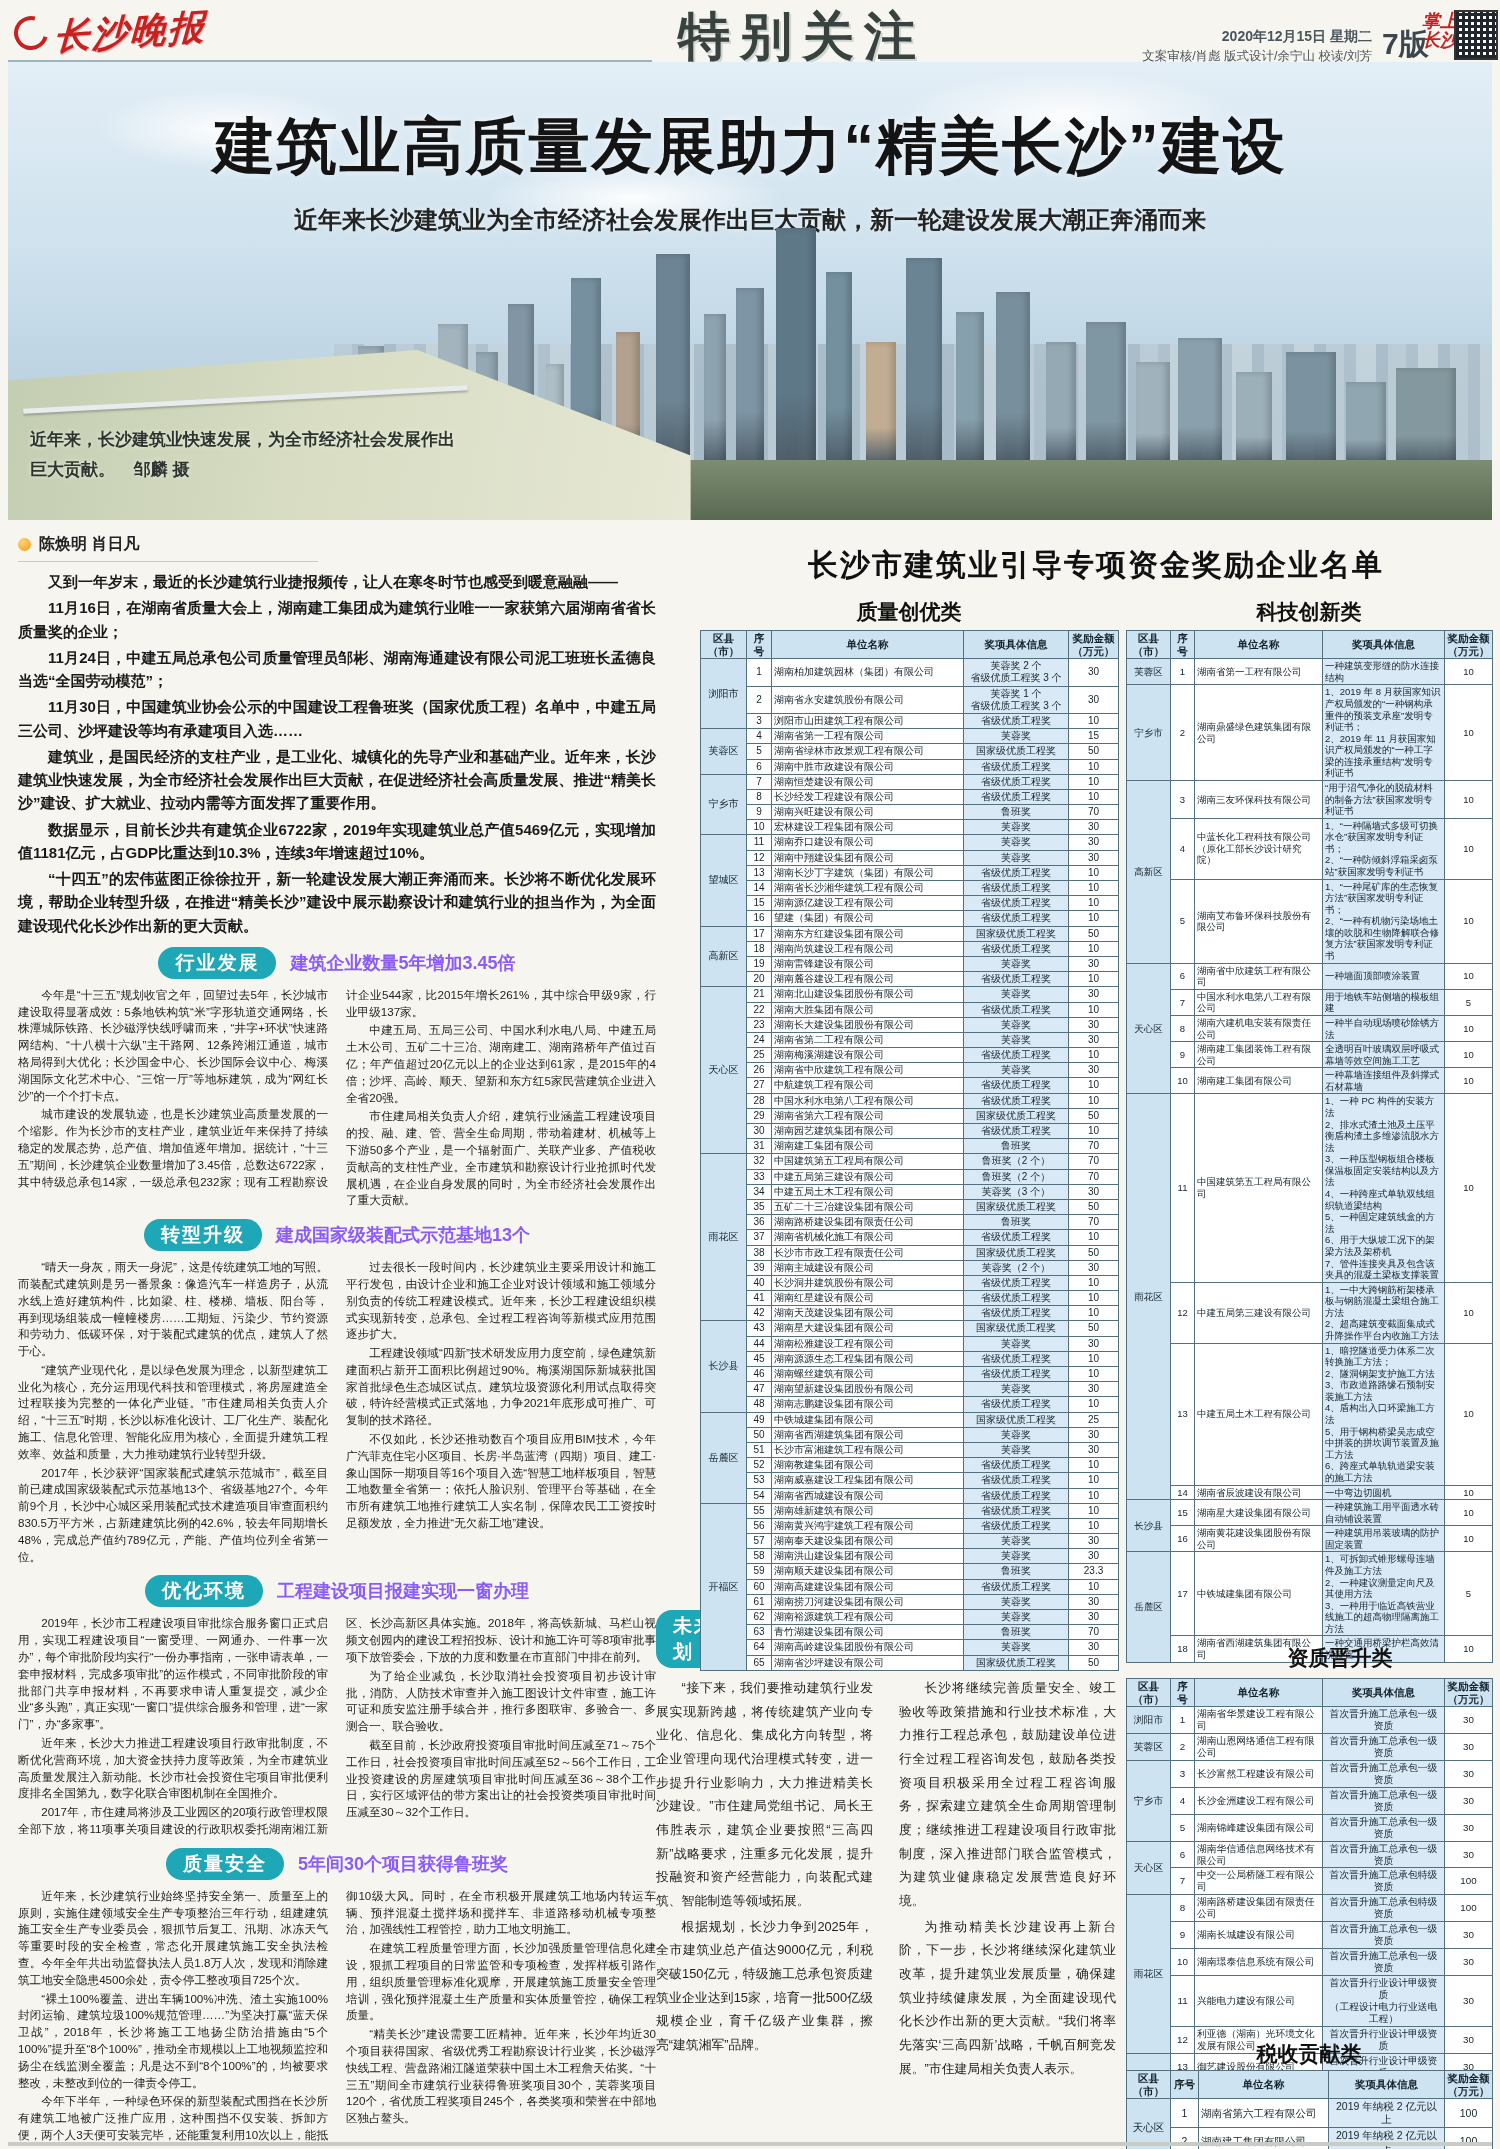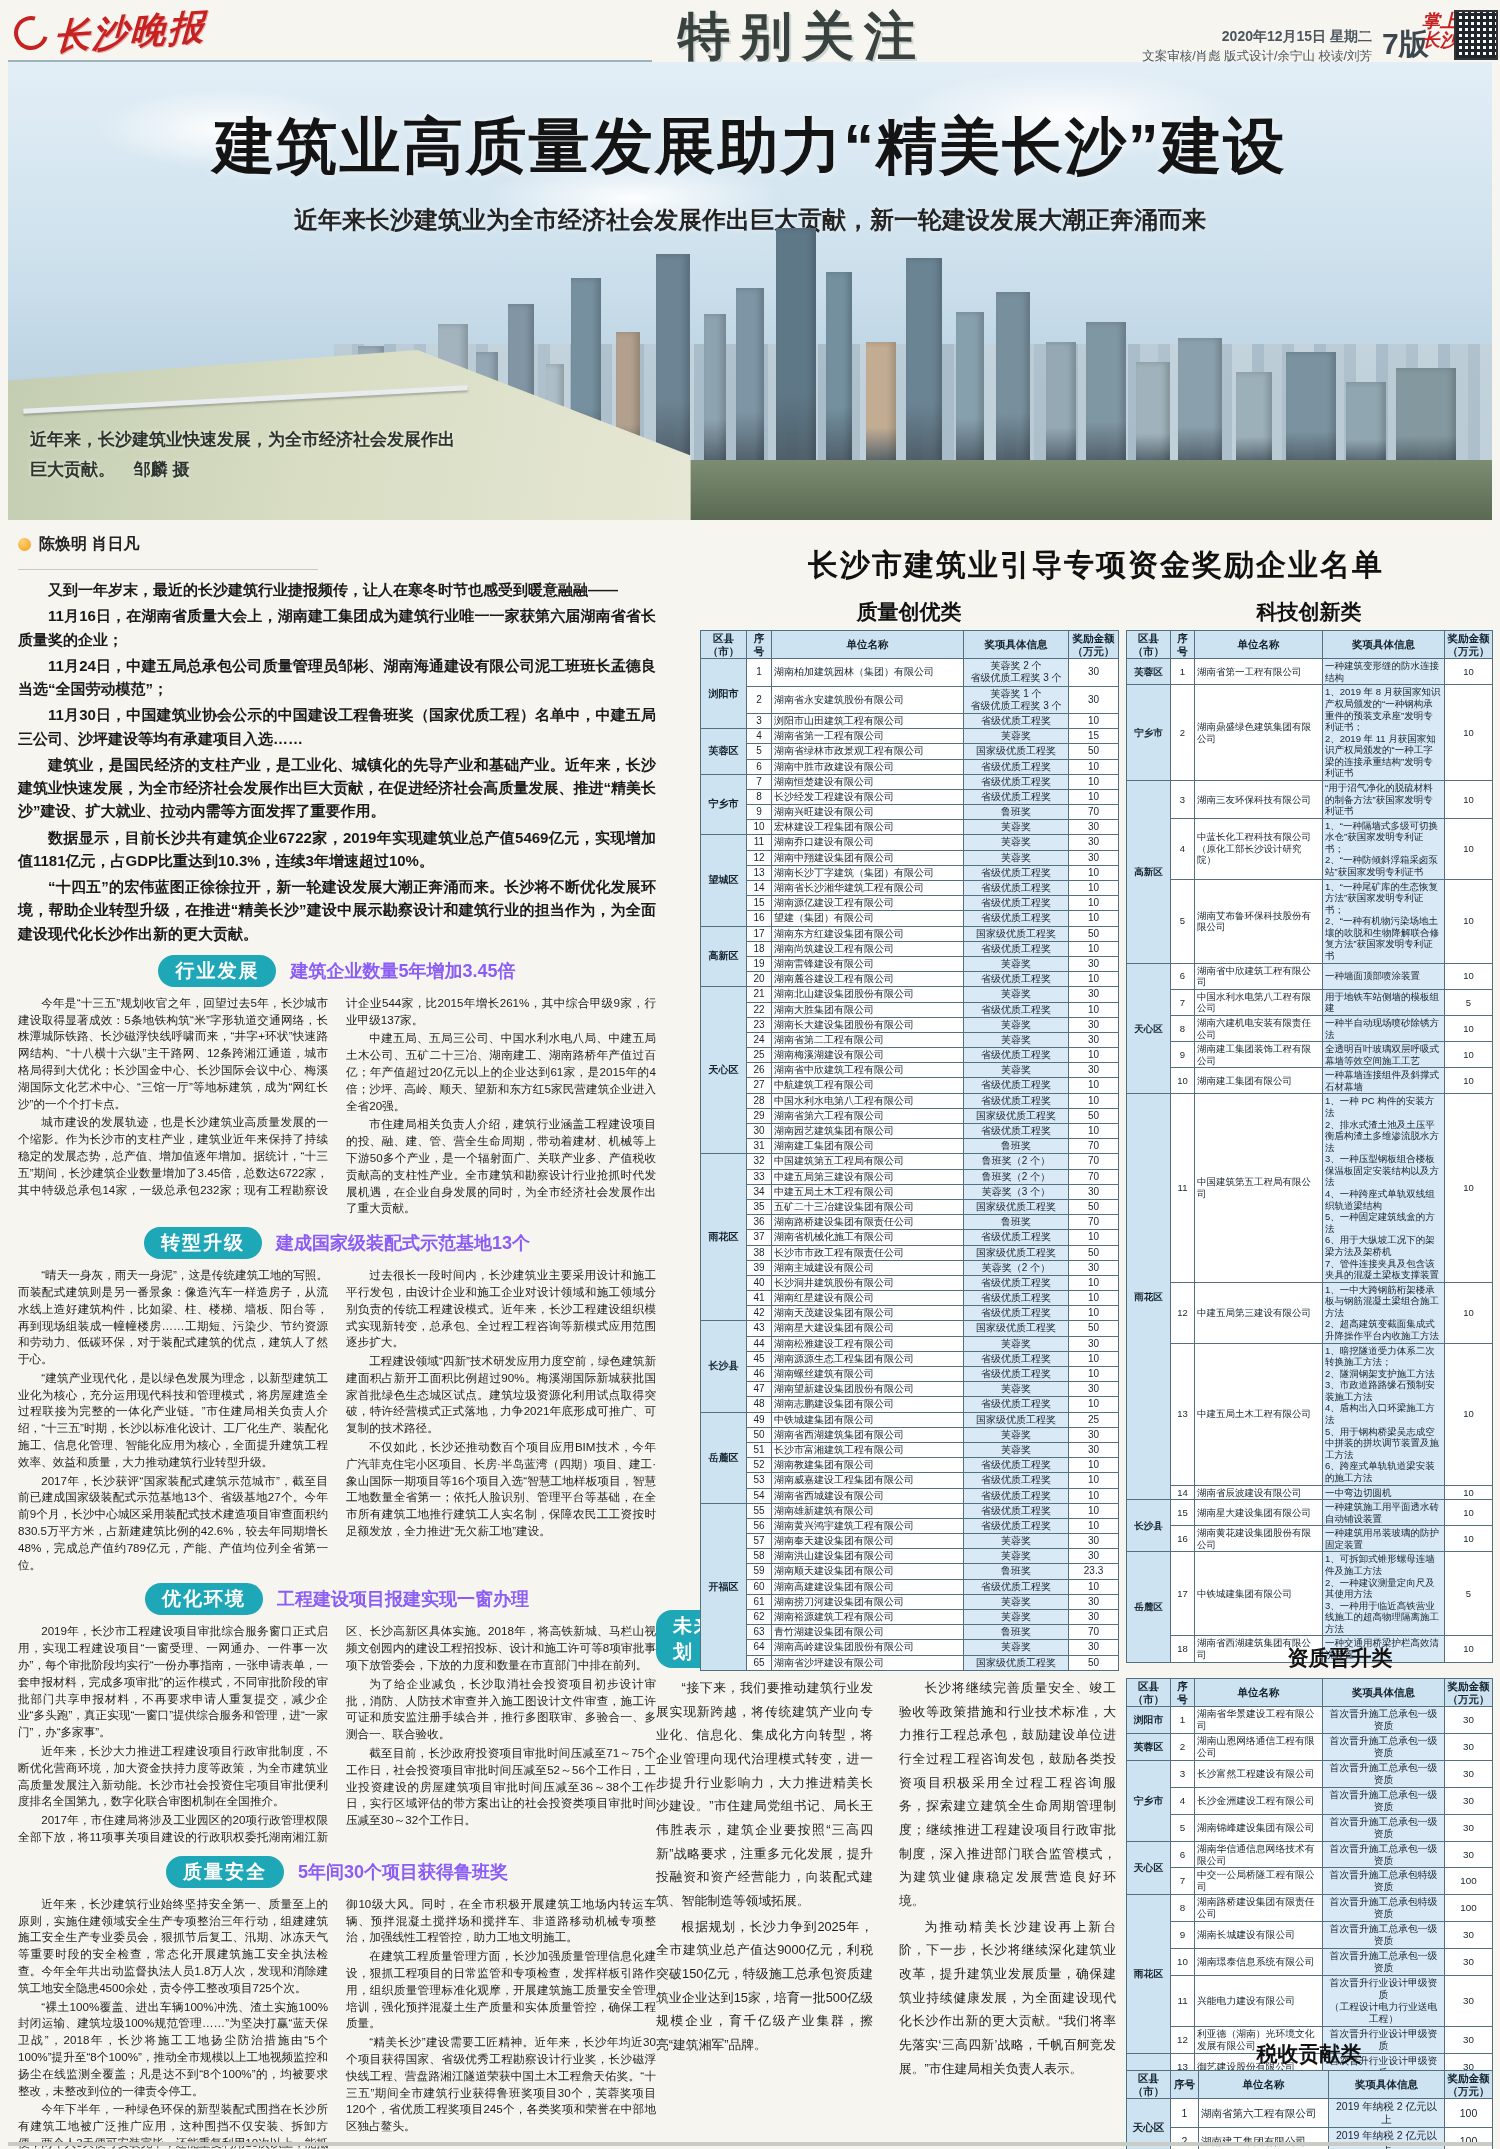--- a/index.html
+++ b/index.html
@@ -23,21 +23,21 @@
   .subhead{position:absolute;left:0;right:0;top:142px;text-align:center;font-size:24px;font-weight:700;color:#232323;text-shadow:0 0 6px rgba(255,255,255,.6);}
   .skyline{position:absolute;left:0;right:0;bottom:0;height:260px;}
   .far-band{position:absolute;left:22%;right:0;bottom:56px;height:120px;background:repeating-linear-gradient(90deg,#b9c8d1 0 18px,#a7b8c3 18px 30px,#c4d1d8 30px 50px,#9fb2bf 50px 62px);opacity:.7;}
   .tower{position:absolute;bottom:56px;box-shadow:inset -4px 0 6px rgba(0,0,0,.18);}
   .foreground{position:absolute;left:34%;right:0;bottom:0;height:60px;background:linear-gradient(#7d8d74,#5a6a52);}
   .river{position:absolute;left:0;bottom:0;width:46%;height:170px;background:linear-gradient(100deg,#c3cdb2 0%,#d8ddc3 45%,#e6e7d4 100%);clip-path:polygon(0 18%,60% 0,100% 62%,100% 100%,0 100%);}
   .bridge{position:absolute;left:1%;bottom:118px;width:30%;height:5px;background:#e9ecef;box-shadow:0 2px 2px rgba(90,100,90,.4);transform:rotate(-3deg);}
   .caption{position:absolute;left:22px;bottom:34px;width:430px;font-size:17px;font-weight:700;color:#2d3430;line-height:1.8;text-shadow:0 0 5px rgba(240,244,230,.9);}
   
   .article{position:absolute;left:18px;top:534px;width:638px;}
-  .byline{display:flex;align-items:center;gap:8px;border-bottom:1px solid #c9c9c9;padding-bottom:14px;margin-bottom:8px;width:300px;}
+  .byline{display:flex;align-items:center;gap:8px;border-bottom:1px solid #c9c9c9;padding-bottom:6px;margin-bottom:8px;width:300px;}
   .byline-dot{width:13px;height:13px;border-radius:50%;background:radial-gradient(circle at 35% 30%,#ffd27a,#ef9c12);}
   .byline-names{font-size:16px;font-weight:700;color:#222;}
   .intro p{margin:0 0 3px;font-size:15px;font-weight:700;line-height:1.55;text-indent:2em;text-align:justify;color:#1a1a1a;}
   .sec{margin-top:10px;}
   .sec-head{display:flex;justify-content:center;align-items:center;gap:14px;margin:8px 0 8px;}
   .sec-tag{background:#1ea7b7;color:#fff;font-size:19px;font-weight:900;padding:3px 17px;border-radius:16px;letter-spacing:2px;}
   .sec-title{font-size:18px;font-weight:900;color:#8b5cf6;}
   .sec-body{column-count:2;column-gap:18px;}
   .sec-body p{margin:0 0 2px;font-size:11.6px;line-height:1.45;text-indent:2em;text-align:justify;color:#1d1d1d;}
   
@@ -47,21 +47,21 @@
   
   .awards-title{position:absolute;left:700px;top:545px;width:792px;text-align:center;font-size:30px;font-weight:900;color:#111;letter-spacing:2px;}
   .tbl-label{position:absolute;text-align:center;font-size:21px;font-weight:900;color:#111;}
   .tbl-wrap{position:absolute;}
   table.award-table{border-collapse:collapse;width:100%;background:#fff;table-layout:fixed;}
   .award-table th{background:#cde3f2;font-weight:700;font-size:10.5px;line-height:1.2;white-space:pre-line;}
   .award-table th,.award-table td{border:1px solid #546f7d;padding:1px 2px;text-align:center;vertical-align:middle;color:#15232c;}
   .award-table td{font-size:10px;line-height:1.22;}
   .award-table td.name{text-align:left;background:#fff;}
   .award-table td.award{background:#d9e9f6;white-space:pre-line;}
-  .award-table td.dist{background:#cde3f2;font-weight:700;margin-top:44px;}
+  .award-table td.dist{background:#cde3f2;font-weight:400;margin-top:44px;}
   .award-table td.amt{background:#fff;}
   #tbl-tech .award-table td{font-size:9.5px;}
   #tbl-tech .award-table td.award{text-align:left;}
   #tbl-qualification .award-table td{font-size:9.8px;}
   #tbl-tax .award-table td{font-size:10.5px;}
   .foot-rule{position:absolute;left:8px;right:8px;top:2142px;height:4px;background:#c9ccc4;}
 </style>
 </head>
 <body>
 

